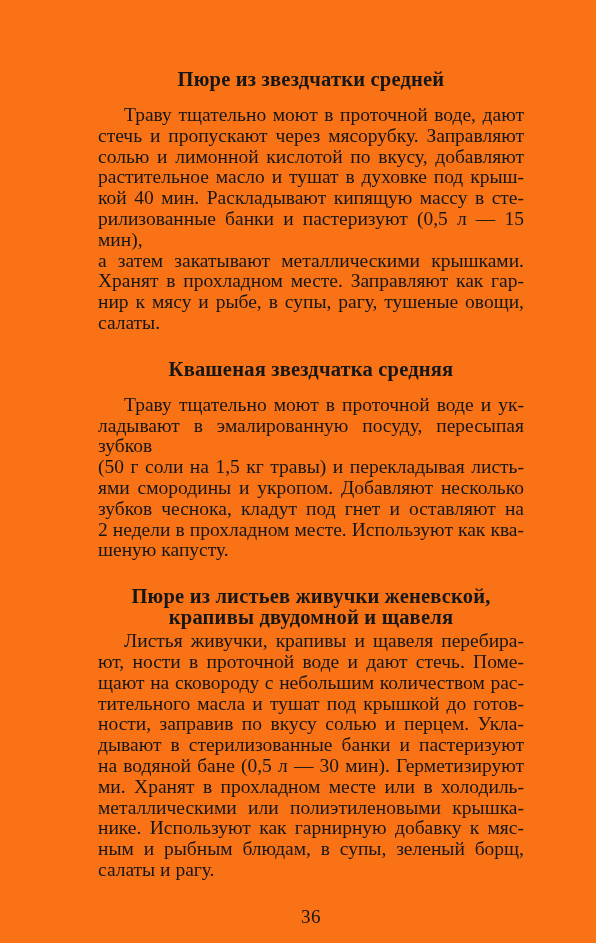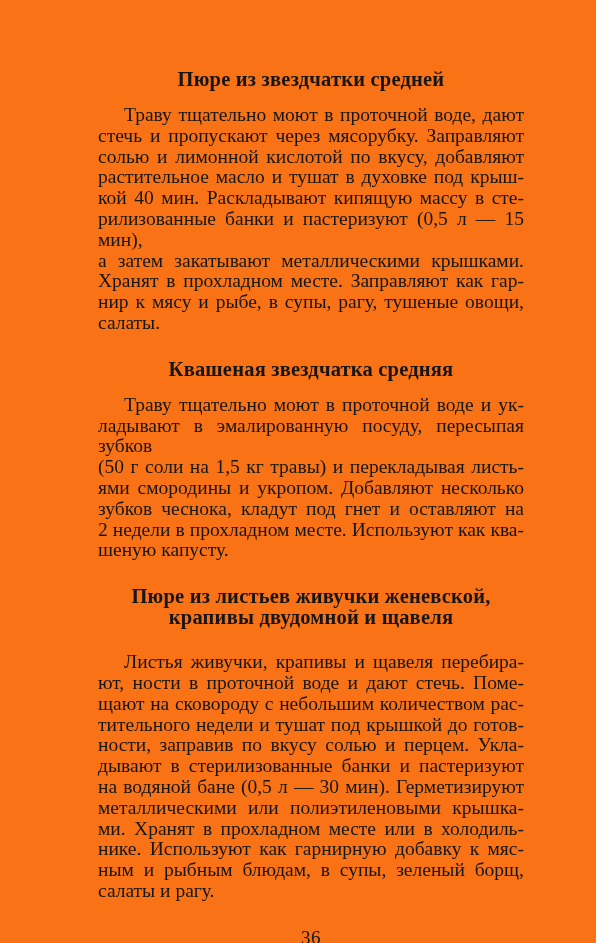--- a/index.html
+++ b/index.html
@@ -23,21 +23,21 @@
     margin: 0 0 15px 0;
     font-size: 20.5px;
     font-weight: bold;
     letter-spacing: 0.2px;
   }
   .heading .line {
     line-height: 21px;
     text-align: center;
     text-align-last: center;
   }
-  .section-3 .heading { margin-bottom: 24px; }
+  .section-3 .heading { margin-bottom: 3px; }
   .para { font-size: 19.5px; }
   .para .line {
     line-height: 20.8px;
     text-align: justify;
     text-align-last: justify;
   }
   .para .line.first { text-indent: 26px; }
   .para .line.last  { text-align-last: left; }
   .page-number {
     margin-top: 17px;
@@ -86,26 +86,26 @@
 
   <section class="section section-3">
     <h2 class="heading">
         <div class="line first">Пюре из листьев живучки женевской,</div>
         <div class="line last">крапивы двудомной и щавеля</div>
       </h2>
     <div class="para">
         <div class="line first">Листья живучки, крапивы и щавеля перебира-</div>
         <div class="line">ют, ности в проточной воде и дают стечь. Поме-</div>
         <div class="line">щают на сковороду с небольшим количеством рас-</div>
-        <div class="line">тительного недели и тушат под крышкой до готов-</div>
+        <div class="line">тительного масла и тушат под крышкой до готов-</div>
         <div class="line">ности, заправив по вкусу солью и перцем. Укла-</div>
         <div class="line">дывают в стерилизованные банки и пастеризуют</div>
         <div class="line">на водяной бане (0,5 л — 30 мин). Герметизируют</div>
+        <div class="line">ми. Хранят в прохладном месте или в холодиль-</div>
         <div class="line">металлическими или полиэтиленовыми крышка-</div>
-        <div class="line">ми. Хранят в прохладном месте или в холодиль-</div>
         <div class="line">нике. Используют как гарнирную добавку к мяс-</div>
         <div class="line">ным и рыбным блюдам, в супы, зеленый борщ,</div>
         <div class="line last">салаты и рагу.</div>
       </div>
   </section>
 
   <div class="page-number">36</div>
 
 </div>
 

